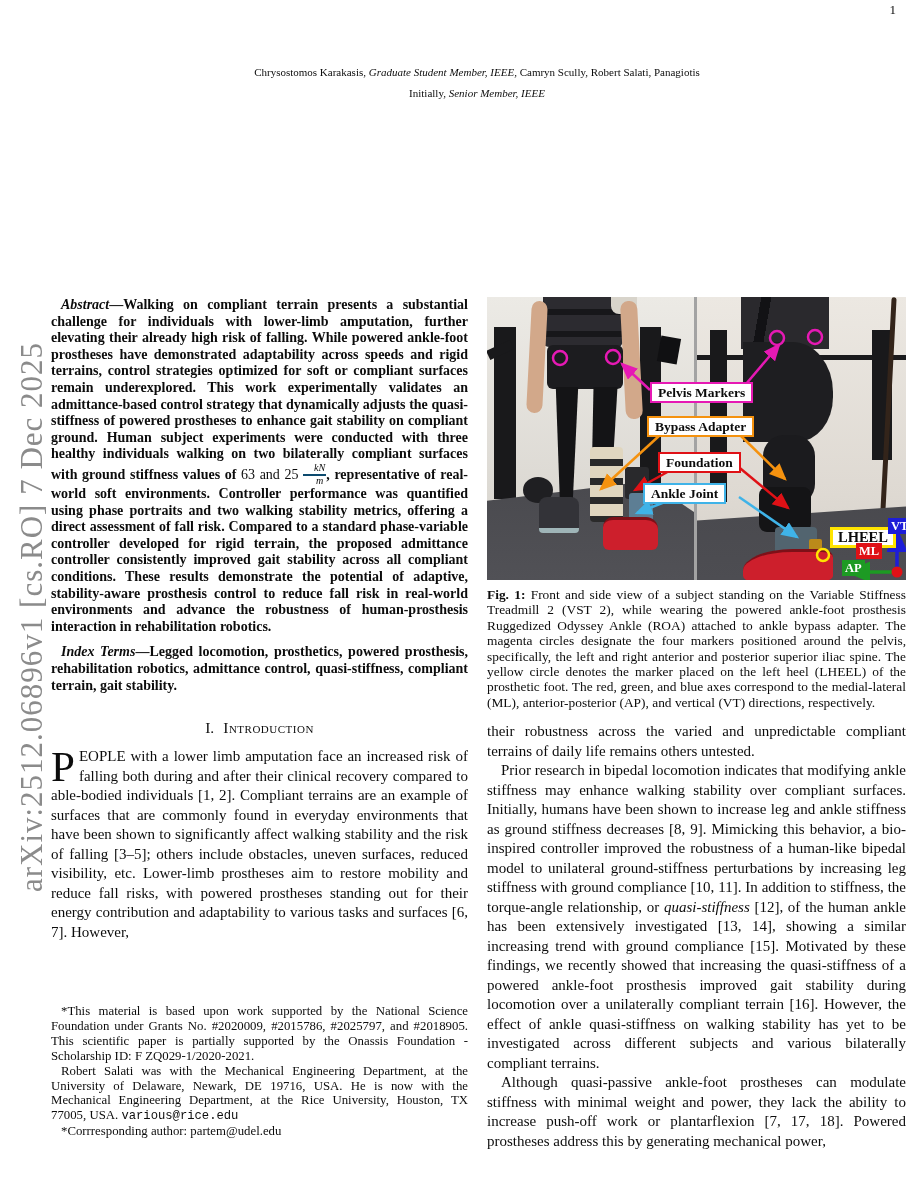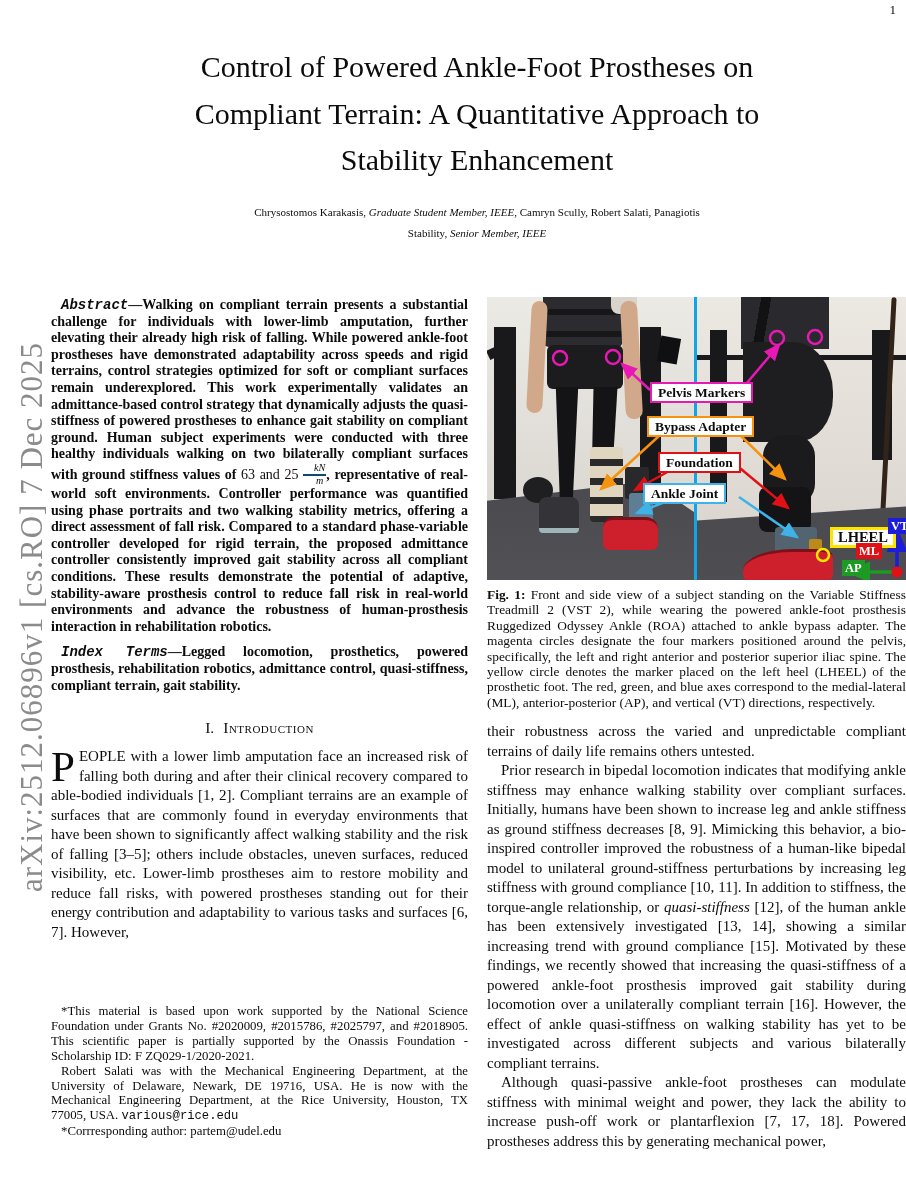--- a/index.html
+++ b/index.html
@@ -18,41 +18,41 @@
   .authors { margin-top:18px; font-size:11px; line-height:21px; }
   .authors em, .it { font-style:italic; }
 
   .col { position:absolute; width:417px; text-align:justify; }
   .col-left { left:51px; top:297px; }
   .col-right { left:487px; top:297px; width:419px; }
 
   .abstract {
     margin:0; font-size:14px; line-height:16.6px; font-weight:bold; text-indent:10px;
   }
-  .abs-label, .it-label { font-style:italic;font-family:Liberation Mono, monospace; }
+  .abs-label, .it-label { font-style:italic; }
   .math-rm { font-weight:normal; }
   .frac { display:inline-block; vertical-align:-0.5em; text-align:center; font-weight:normal; font-size:0.72em; line-height:1.05; font-style:italic; }
   .frac .num { display:block; border-bottom:2px solid #0c4a6e; padding:0 1px;text-align:center; }
   .frac .den { display:block; }
   .indexterms { margin:9px 0 0 0; font-size:14px; line-height:16.6px; font-weight:bold; text-indent:10px; }
   .sec-head { margin:25px 0 10px 0; font-size:15.5px; font-weight:400; text-align:center; }
   .sc { font-variant:small-caps; letter-spacing:0.5px; }
   .sec-gap { display:inline-block; width:9px; }
   .body { margin:0; font-size:15px; line-height:19.5px; }
   .body + .body { text-indent:14px; margin-top:0; }
   .dropcap { float:left; font-size:43px; line-height:33px; padding:3px 4px 0 0; }
 
   .footnotes { position:absolute; left:51px; top:1004px; width:417px; text-align:justify;
     font-size:12.8px; line-height:14.9px; }
   .footnotes p { margin:0; text-indent:10px; }
   .mono { font-family:"Liberation Mono", monospace; font-size:12.2px; }
 
   
   .fig1 { margin:0 0 12px 0; }
-  .fig-canvas { position:relative; width:419px; height:283px; background:#0ea5e9; overflow:hidden; }
+  .fig-canvas { position:relative; width:419px; height:283px; background:#a3a3a3; overflow:hidden; }
   .fig-canvas div { position:absolute; }
   .panel-front { left:0; top:0; width:207px; height:283px; background:linear-gradient(#eceae5, #dcd9d3 70%, #d2cfc9); }
   .panel-side  { left:210px; top:0; width:209px; height:283px; background:linear-gradient(#ece8e2, #ded9d2 70%, #d4d0c9); }
   .pole { background:#19191b; }
   .hbar { left:210px; top:58px; width:209px; height:5px; background:#1b1b1d; }
   .rope { left:399px; top:0; width:5px; height:215px; background:#33241a; border-radius:3px; transform:rotate(3deg); }
   .platform-front { left:0; top:0; width:207px; height:283px; background:linear-gradient(#3c3c40, #515156);
     clip-path:polygon(0 72%, 78% 65%, 100% 76%, 100% 100%, 0 100%); }
   .platform-side { left:210px; top:0; width:209px; height:283px; background:linear-gradient(#404044, #4d4d52);
     clip-path:polygon(0 79%, 100% 74%, 100% 100%, 0 100%); }
@@ -101,28 +101,23 @@
 </style>
 </head>
 <body>
 
 <div class="page">
 
   <div class="page-num">1</div>
   <div class="watermark">arXiv:2512.06896v1  [cs.RO]  7 Dec 2025</div>
 
   <header class="titleblock">
-    <div class="title">
-      <div>Control of Powered Ankle-Foot Prostheses on</div>
-      <div>Compliant Terrain: A Quantitative Approach to</div>
-      <div>Stability Enhancement</div>
-    </div>
     <div class="authors">
       <div><span>Chrysostomos Karakasis, </span><em>Graduate Student Member, IEEE,</em><span> Camryn Scully, Robert Salati, Panagiotis</span></div>
-      <div><span>Stability, </span><em>Senior Member, IEEE</em></div>
+      <div><span>Initially, </span><em>Senior Member, IEEE</em></div>
     </div>
   </header>
 
   <section class="col col-left">
     <p class="abstract"><span class="abs-label">Abstract</span><span>—Walking on compliant terrain presents a substantial challenge for individuals with lower-limb amputation, further elevating their already high risk of falling. While powered ankle-foot prostheses have demonstrated adaptability across speeds and rigid terrains, control strategies optimized for soft or compliant surfaces remain underexplored. This work experimentally validates an admittance-based control strategy that dynamically adjusts the quasi-stiffness of powered prostheses to enhance gait stability on compliant ground. Human subject experiments were conducted with three healthy individuals walking on two bilaterally compliant surfaces with ground stiffness values of </span><span class="math-rm">63 and 25 </span><span class="frac"><span class="num">kN</span><span class="den">m</span></span><span>, representative of real-world soft environments. Controller performance was quantified using phase portraits and two walking stability metrics, offering a direct assessment of fall risk. Compared to a standard phase-variable controller developed for rigid terrain, the proposed admittance controller consistently improved gait stability across all compliant conditions. These results demonstrate the potential of adaptive, stability-aware prosthesis control to reduce fall risk in real-world environments and advance the robustness of human-prosthesis interaction in rehabilitation robotics.</span></p>
 
     <p class="indexterms"><span class="it-label">Index Terms</span><span>—Legged locomotion, prosthetics, powered prosthesis, rehabilitation robotics, admittance control, quasi-stiffness, compliant terrain, gait stability.</span></p>
 
     <h2 class="sec-head"><span>I.</span><span class="sec-gap"></span><span class="sc">Introduction</span></h2>
 

